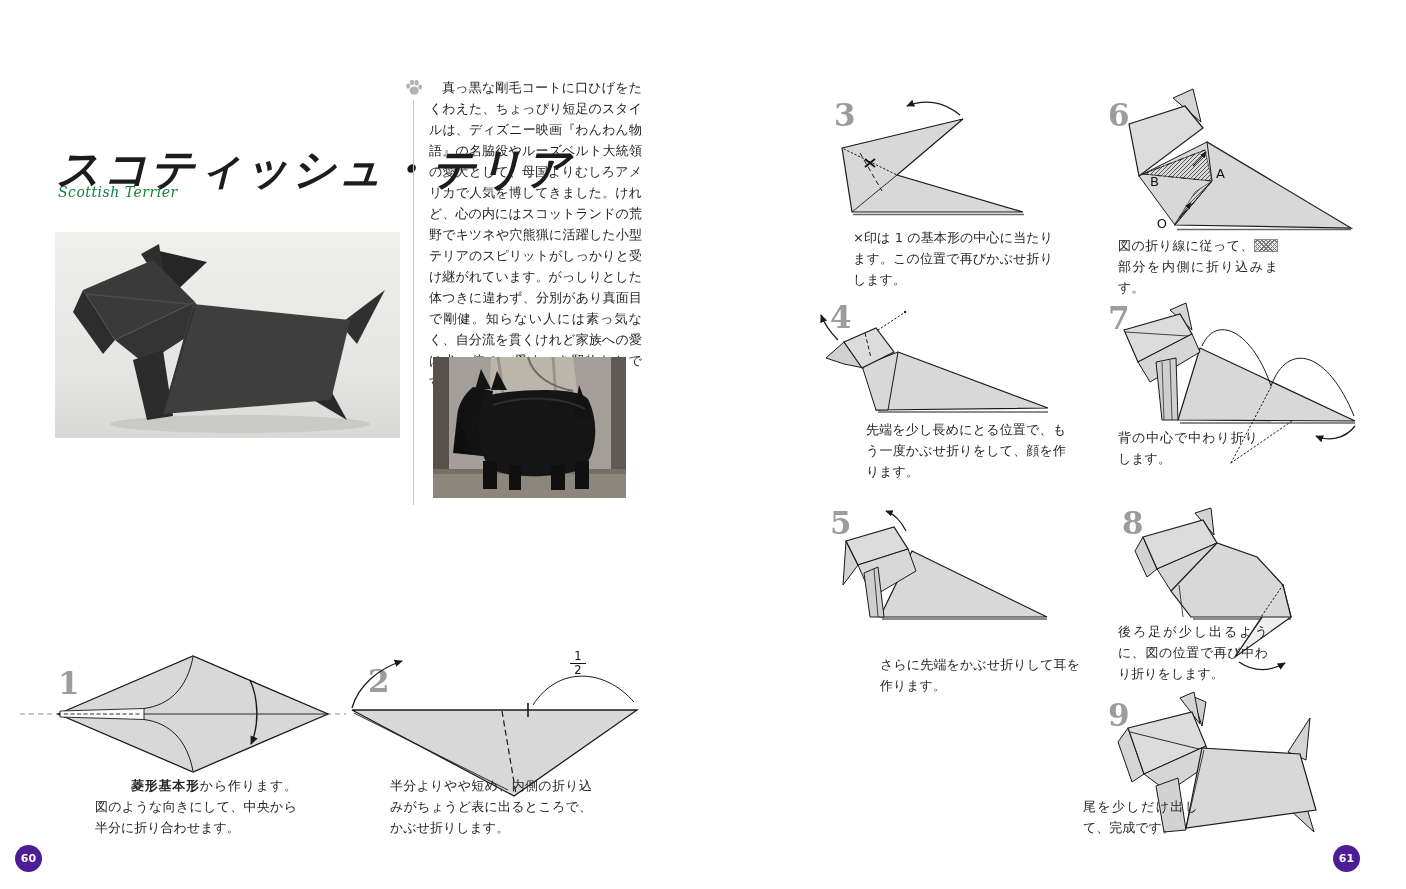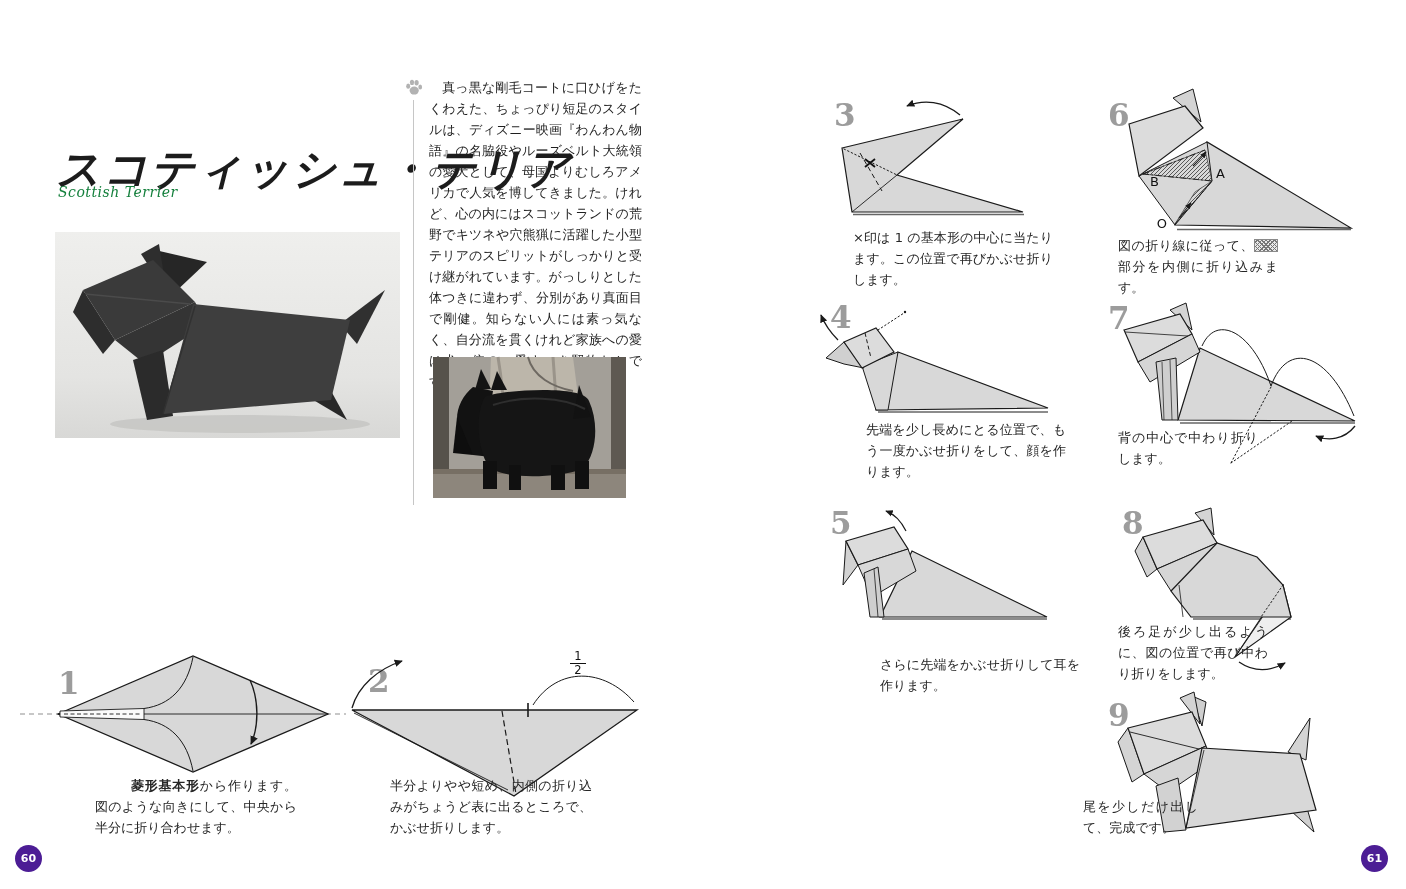--- a/index.html
+++ b/index.html
@@ -288,15 +288,15 @@
       <polygon points="36,38 52,84 40,92 26,52" fill="#d4d4d4" stroke="#1a1a1a" stroke-width="1"></polygon>
       <polygon points="36,38 100,22 114,56 52,84" fill="#dcdcdc" stroke="#1a1a1a" stroke-width="1.1"></polygon>
       <path d="M38,42 L111,60" stroke="#1a1a1a" stroke-width="0.9" fill="none"></path>
       <polygon points="52,84 114,56 120,72 76,102" fill="#d6d6d6" stroke="#1a1a1a" stroke-width="1"></polygon>
       <polygon points="64,96 86,88 94,140 72,142" fill="#d2d2d2" stroke="#1a1a1a" stroke-width="1"></polygon>
       <polygon points="110,58 208,64 224,120 94,138" fill="#d8d8d8" stroke="#1a1a1a" stroke-width="1.2"></polygon>
       <path d="M94,138 L112,60" stroke="#1a1a1a" stroke-width="0.8" fill="none"></path>
     </svg>
     <p class="abs caption" style="left:380px;top:797px;width:115px;">尾を少しだけ出して、完成です。</p>
 
-    <div class="abs badge" style="left:658px;top:845px;">61</div>
+    <div class="abs badge" style="left:630px;top:845px;">61</div>
   </div>
 </div>
 
 </body></html>

